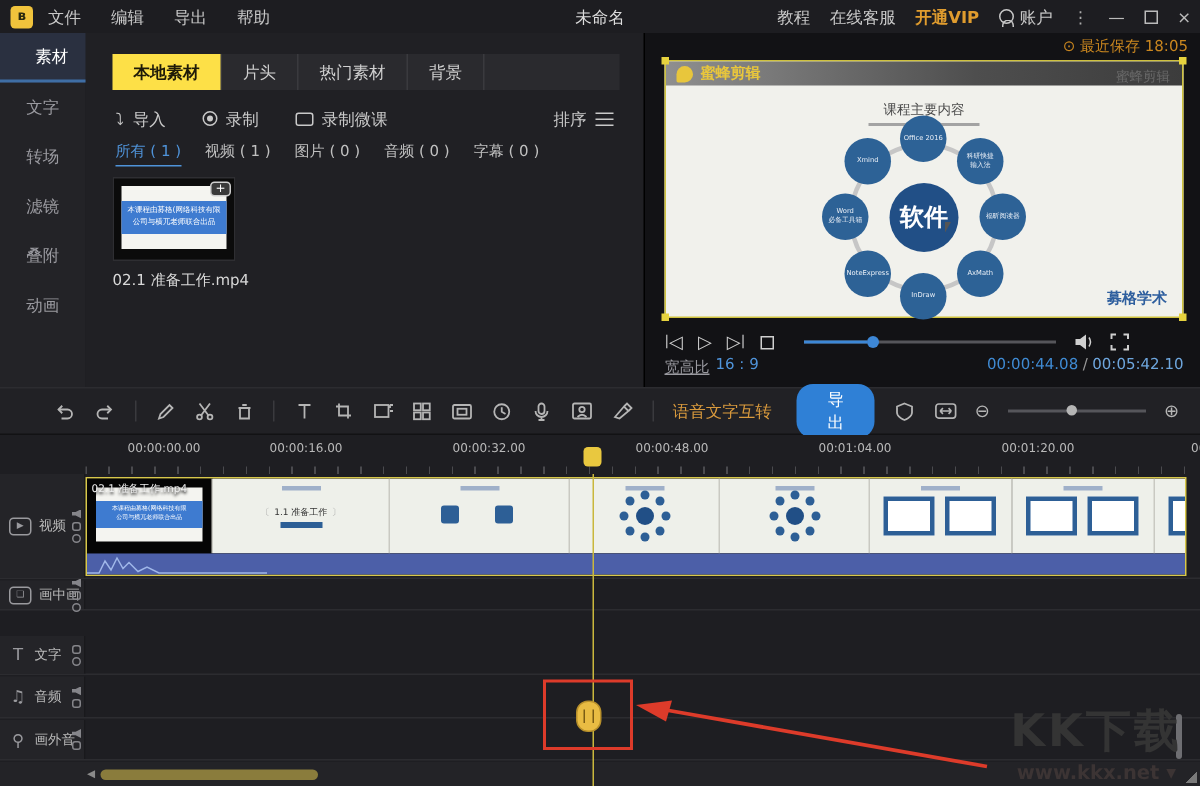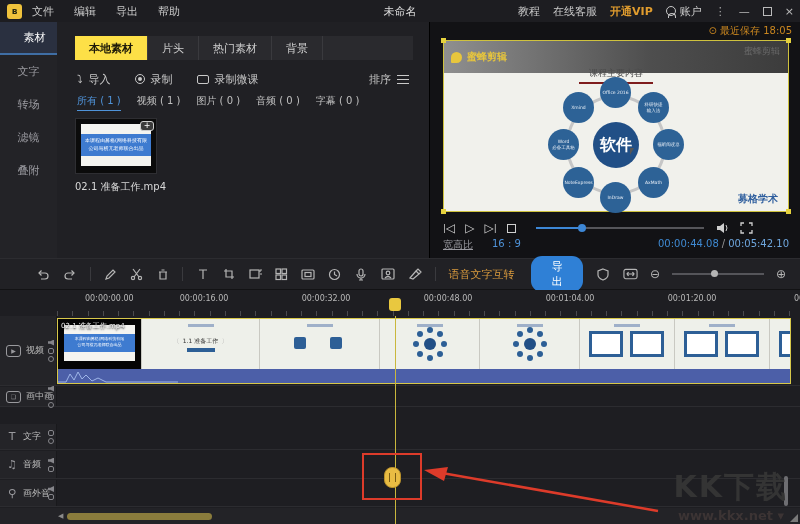--- a/index.html
+++ b/index.html
@@ -47,25 +47,25 @@
   .thumb-band { position:absolute; left:0; right:0; top:10px; height:22px; background:#3e7bd0; color:#fff; font-size:5px; line-height:1.5; text-align:center; padding-top:3px; }
   .plus-badge { position:absolute; right:2px; top:2px; width:14px; height:10px; background:#3a3a3a; border:1px solid #cfcfcf; border-radius:3px; color:#fff; font-size:8px; line-height:8px; text-align:center; }
   .thumb-name { position:absolute; left:18px; top:158px; font-size:10px; color:#d8d8d8; }
 
   
   .preview { position:absolute; left:430px; top:22px; width:370px; height:236px; background:#121215; }
   .saved { position:absolute; right:8px; top:2px; font-size:10px; color:#c9861f; }
   .video { position:absolute; left:13px; top:18px; width:346px; height:172px; background:#f1f1ec; border:1px solid #cfc23e; }
   .handle { position:absolute; width:5px; height:5px; background:#e6d23e; z-index:4; }
   .h-tl{left:-3px;top:-3px}.h-tr{right:-3px;top:-3px}.h-bl{left:-3px;bottom:-3px}.h-br{right:-3px;bottom:-3px}
-  .vid-band { position:absolute; left:0; top:0; right:0; height:32px; background:linear-gradient(to right,#8f8f8f,#4e4e4e 60%,#3c3c3c); display:flex; align-items:center; }
+  .vid-band { position:absolute; left:0; top:0; right:0; height:16px; background:linear-gradient(to right,#8f8f8f,#4e4e4e 60%,#3c3c3c); display:flex; align-items:center; }
   .bee { width:11px; height:11px; margin:0 5px 0 7px; background:#e8c63c; border-radius:50% 50% 50% 10%; }
   .bee-name { color:#e8c63c; font-weight:bold; font-size:10px; }
   .ghostmark { position:absolute; right:8px; top:4px; color:#b5b5b5; opacity:.35; font-size:9px; }
-  .slide-title { position:absolute; left:50%; top:26px; transform:translateX(-50%); font-size:9px; color:#4a4a4a; border-bottom:2px solid #7f1d1d; padding:0 10px 2px; white-space:nowrap; }
+  .slide-title { position:absolute; left:50%; top:26px; transform:translateX(-50%); font-size:9px; color:#4a4a4a; border-bottom:2px solid #a3a3a3; padding:0 10px 2px; white-space:nowrap; }
   .diagram { position:absolute; left:50%; top:104px; transform:translate(-50%,-50%); width:160px; height:124px; }
   .ring { position:absolute; left:50%; top:50%; transform:translate(-50%,-50%); width:100px; height:100px; border:3px solid #c6c6c6; border-radius:50%; }
   .ccircle { position:absolute; left:50%; top:50%; transform:translate(-50%,-50%); width:46px; height:46px; background:#214f86; border-radius:50%; color:#fff; font-size:16px; font-weight:bold; display:flex; align-items:center; justify-content:center; z-index:2; }
   .sat { position:absolute; width:31px; height:31px; background:#2d6296; border-radius:50%; color:#e8eef6; font-size:4.5px; line-height:1.3; display:flex; align-items:center; justify-content:center; text-align:center; white-space:pre-line; z-index:2; }
   .sat0{left:50%;top:50%;margin:-68px 0 0 -16px}
   .sat1{left:50%;top:50%;margin:-53px 0 0 22px}
   .sat2{left:50%;top:50%;margin:-16px 0 0 37px}
   .sat3{left:50%;top:50%;margin:22px 0 0 22px}
   .sat4{left:50%;top:50%;margin:37px 0 0 -16px}
   .sat5{left:50%;top:50%;margin:22px 0 0 -53px}
@@ -76,21 +76,21 @@
 
   .controls { position:absolute; left:13px; top:196px; width:346px; height:20px; display:flex; align-items:center; color:#cfcfcf; }
   .tbtn { font-size:12px; margin-right:10px; display:flex; align-items:center; }
   .tbtn .mini { font-size:9px; }
   .stopbox { width:9px; height:9px; border:1px solid #cfcfcf; }
   .pslider { position:relative; width:168px; height:2px; background:#55555a; margin:0 12px 0 10px; }
   .pfill { position:absolute; left:0; top:0; height:2px; width:25%; background:#3d87d6; }
   .pknob { position:absolute; left:25%; top:-3px; width:8px; height:8px; border-radius:50%; background:#3d87d6; }
   .vol svg, .fs svg { display:block; }
   .info { position:absolute; left:13px; top:216px; width:346px; display:flex; font-size:10px; }
-  .aspect-l { color:#9a9aa0; margin-right:19px;text-decoration:underline; }
+  .aspect-l { color:#9a9aa0; margin-right:4px;text-decoration:underline; }
   .aspect-v { color:#4f93d9; }
   .times { margin-left:auto; }
   .tc { color:#3f8ad2; } .tsep { color:#9a9a9a; padding:0 3px; } .tt { color:#6ea6dd; }
 
   
   .toolbar { position:absolute; left:0; top:258px; width:800px; height:32px; background:#212125; border-top:1px solid #2c2c30; border-bottom:1px solid #121214; display:flex; align-items:center; padding-left:36px; gap:13px; }
   .ti { width:15px; height:15px; display:flex; align-items:center; justify-content:center; color:#b5b5b5; }
   .ti svg { stroke:#b5b5b5; fill:none; stroke-width:1.2; }
   .tsep2 { width:1px; height:14px; background:#3a3a3e; }
   .speech { color:#d99a3d; font-size:11px; white-space:nowrap; }
@@ -192,20 +192,21 @@
       <span class="winbtn">×</span>
     </div>
   </div>
 
   <div class="sidenav">
     <div class="sn-item active">素材</div>
     <div class="sn-item">文字</div>
     <div class="sn-item">转场</div>
     <div class="sn-item">滤镜</div>
     <div class="sn-item">叠附</div>
+    <div class="sn-item">动画</div>
   </div>
 
   <div class="library">
     <div class="tabsbar">
       <div class="tab active">本地素材</div>
       <div class="tab">片头</div>
       <div class="tab">热门素材</div>
       <div class="tab">背景</div>
     </div>
     <div class="actions">

